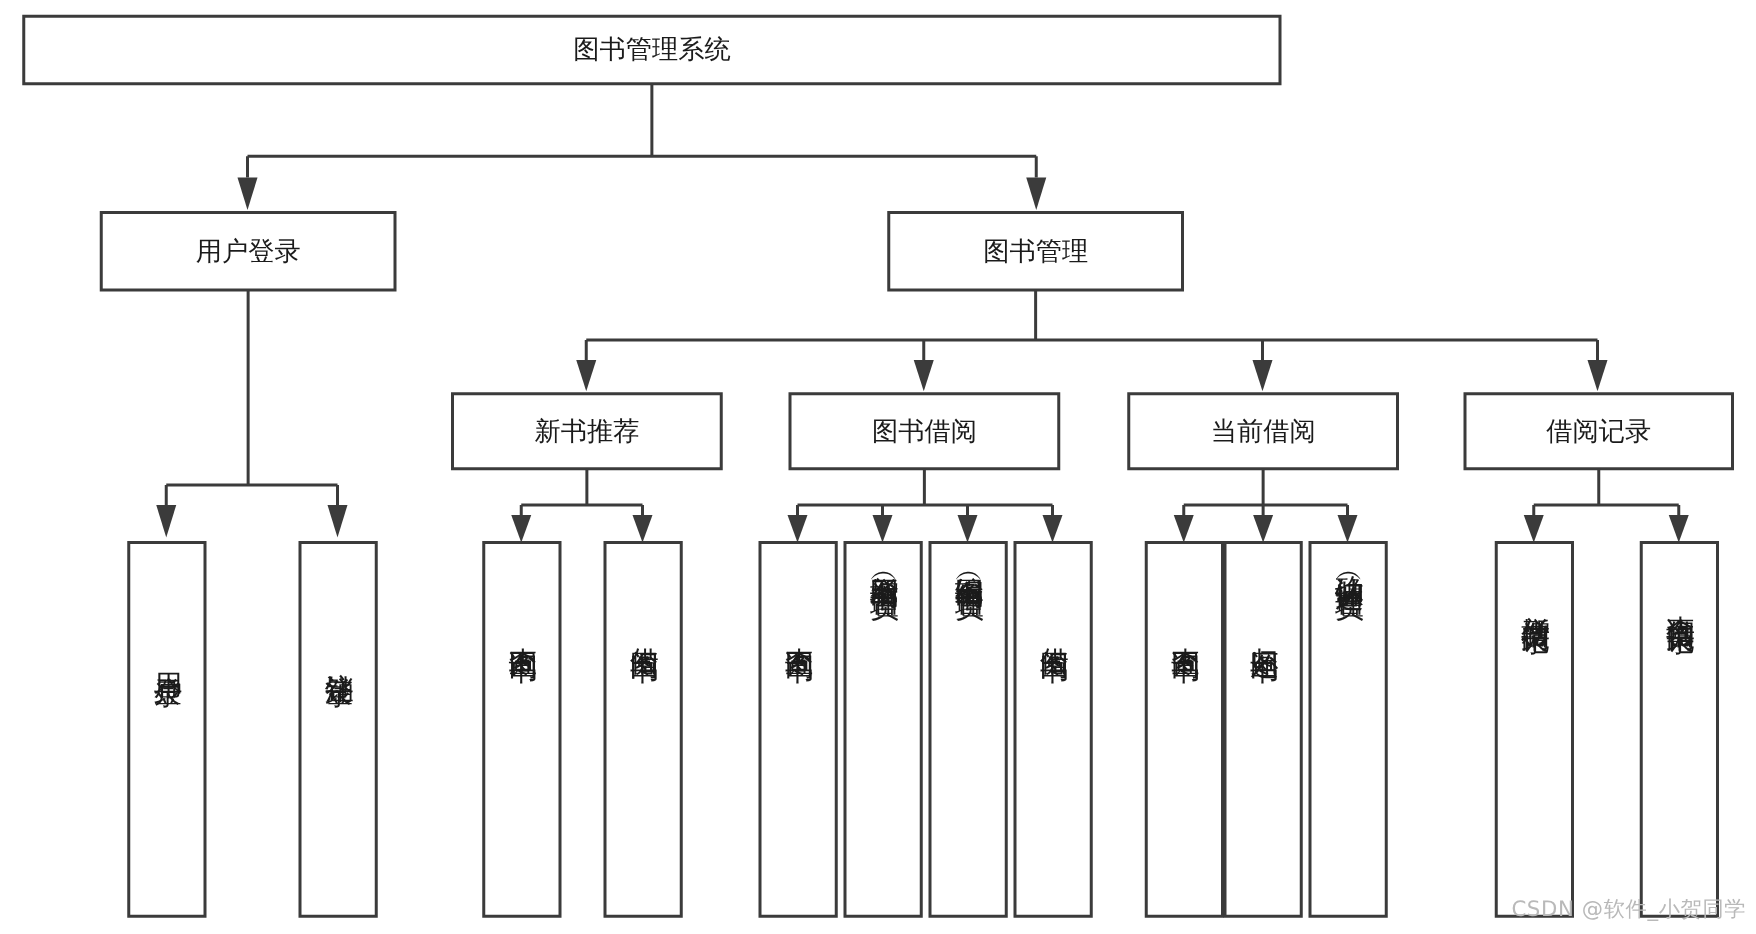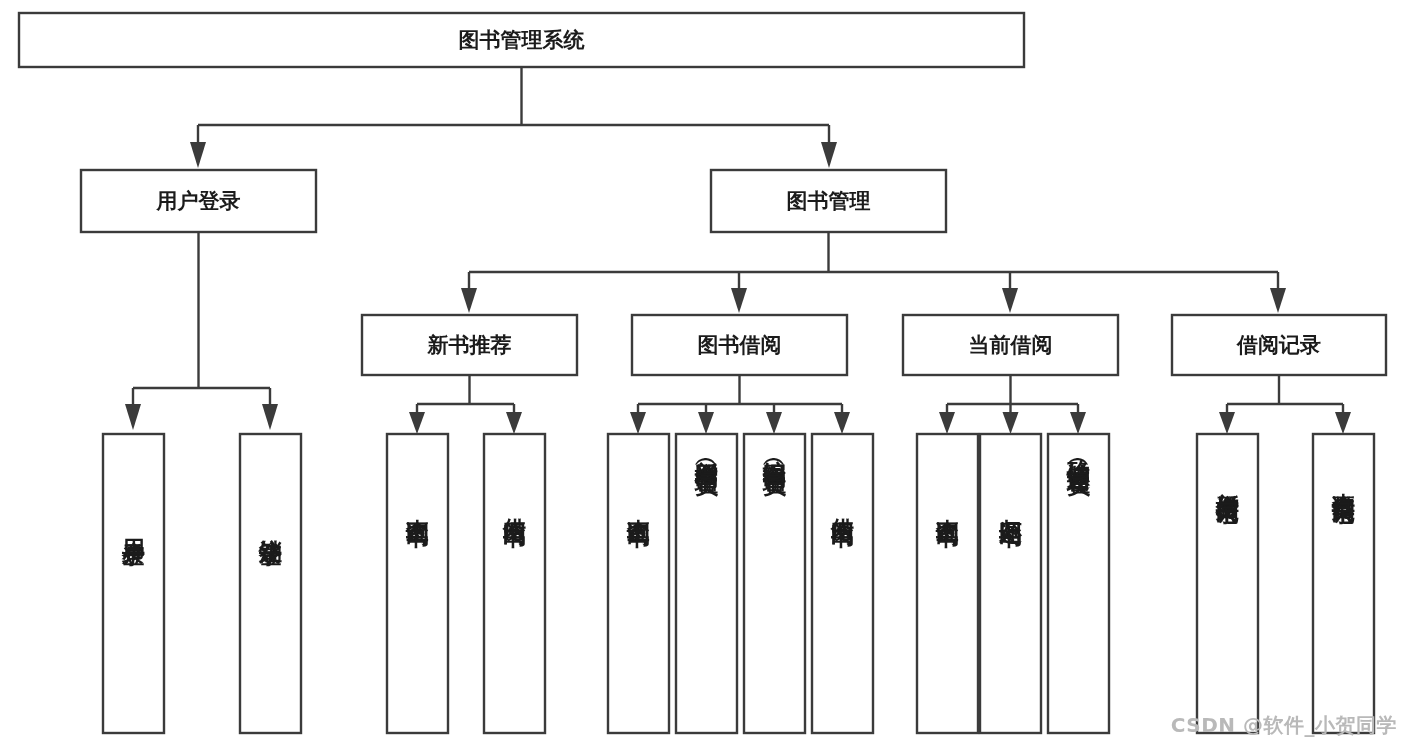--- a/index.html
+++ b/index.html
@@ -9,21 +9,20 @@
   }
   body {
     font-family: "DejaVu Sans", "Liberation Sans", sans-serif;
   }
   #diagram-root {
     position: relative;
     width: 1405px;
     height: 747px;
     background: #ffffff;
     overflow: hidden;
-    font-weight: bold;
   }
   svg.diagram-canvas {
     position: absolute;
     left: 0;
     top: 0;
     width: 1405px;
     height: 747px;
   }
   .node-box {
     fill: #ffffff;
@@ -62,21 +61,21 @@
     line-height: 1.18;
     letter-spacing: 2px;
     color: #1b1b1b;
     white-space: nowrap;
   }
   .watermark {
     position: absolute;
     right: 8px;
     bottom: 8px;
     font-family: "DejaVu Sans", "Liberation Sans", sans-serif;
-    font-size: 20px;
+    font-size: 17px;
     color: #b9b9b9;
     letter-spacing: 0.5px;
     white-space: nowrap;
   }
 </style>
 </head>
 <body>
 
 <div id="diagram-root">
 

